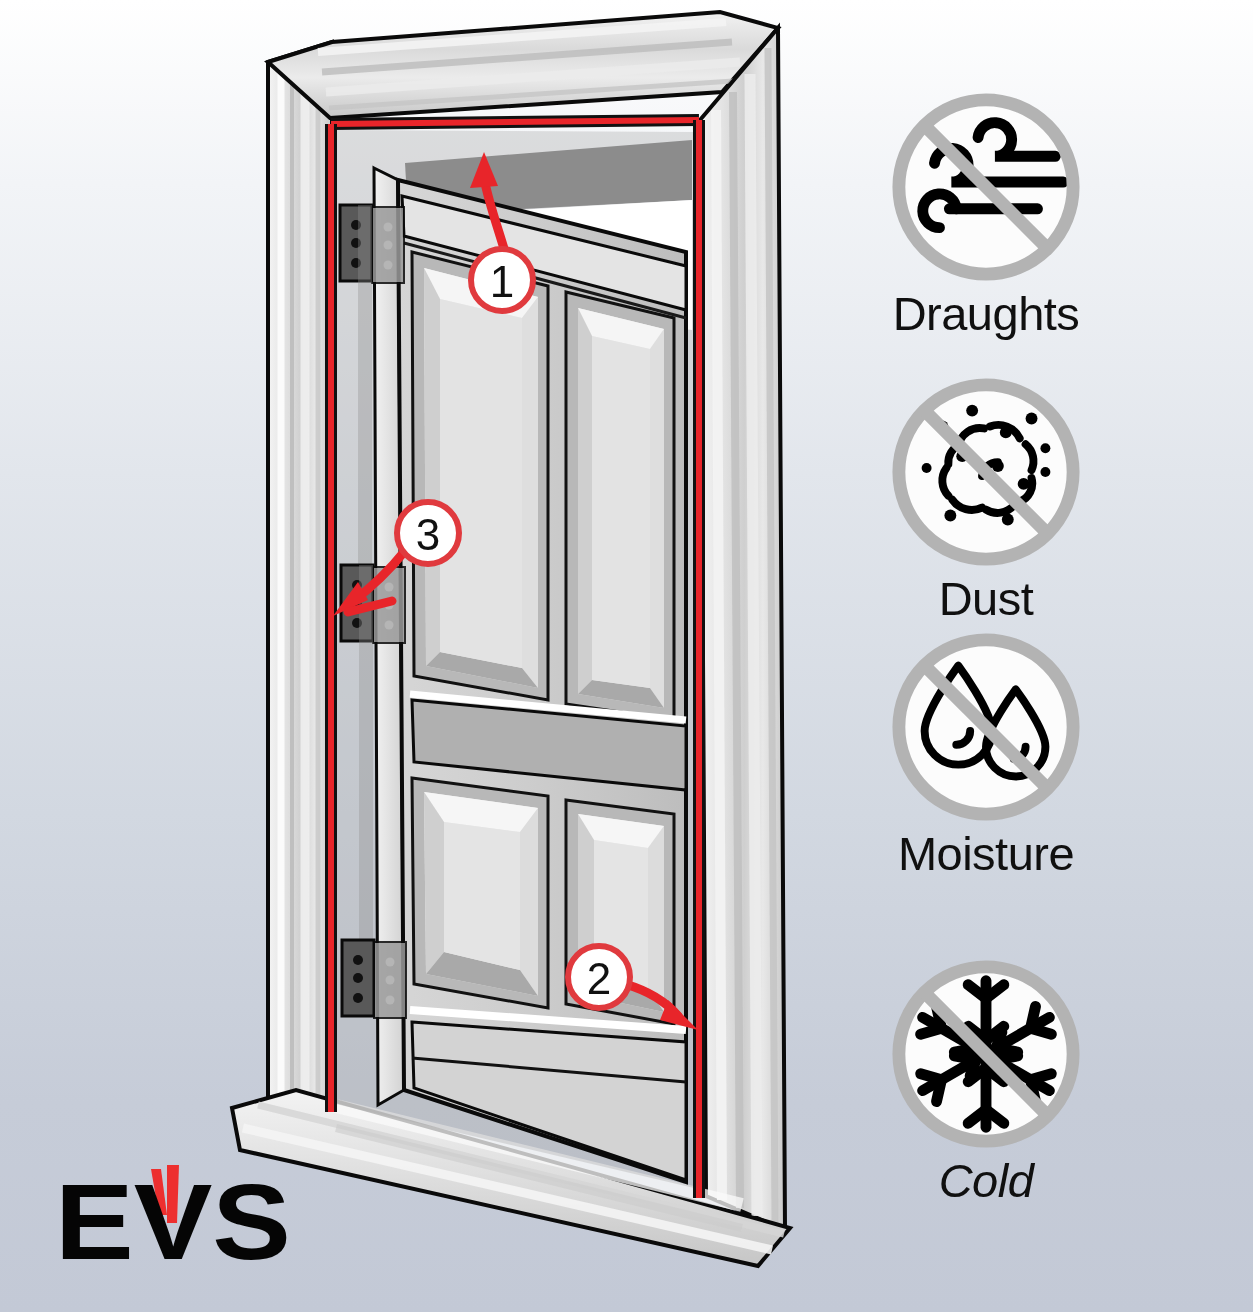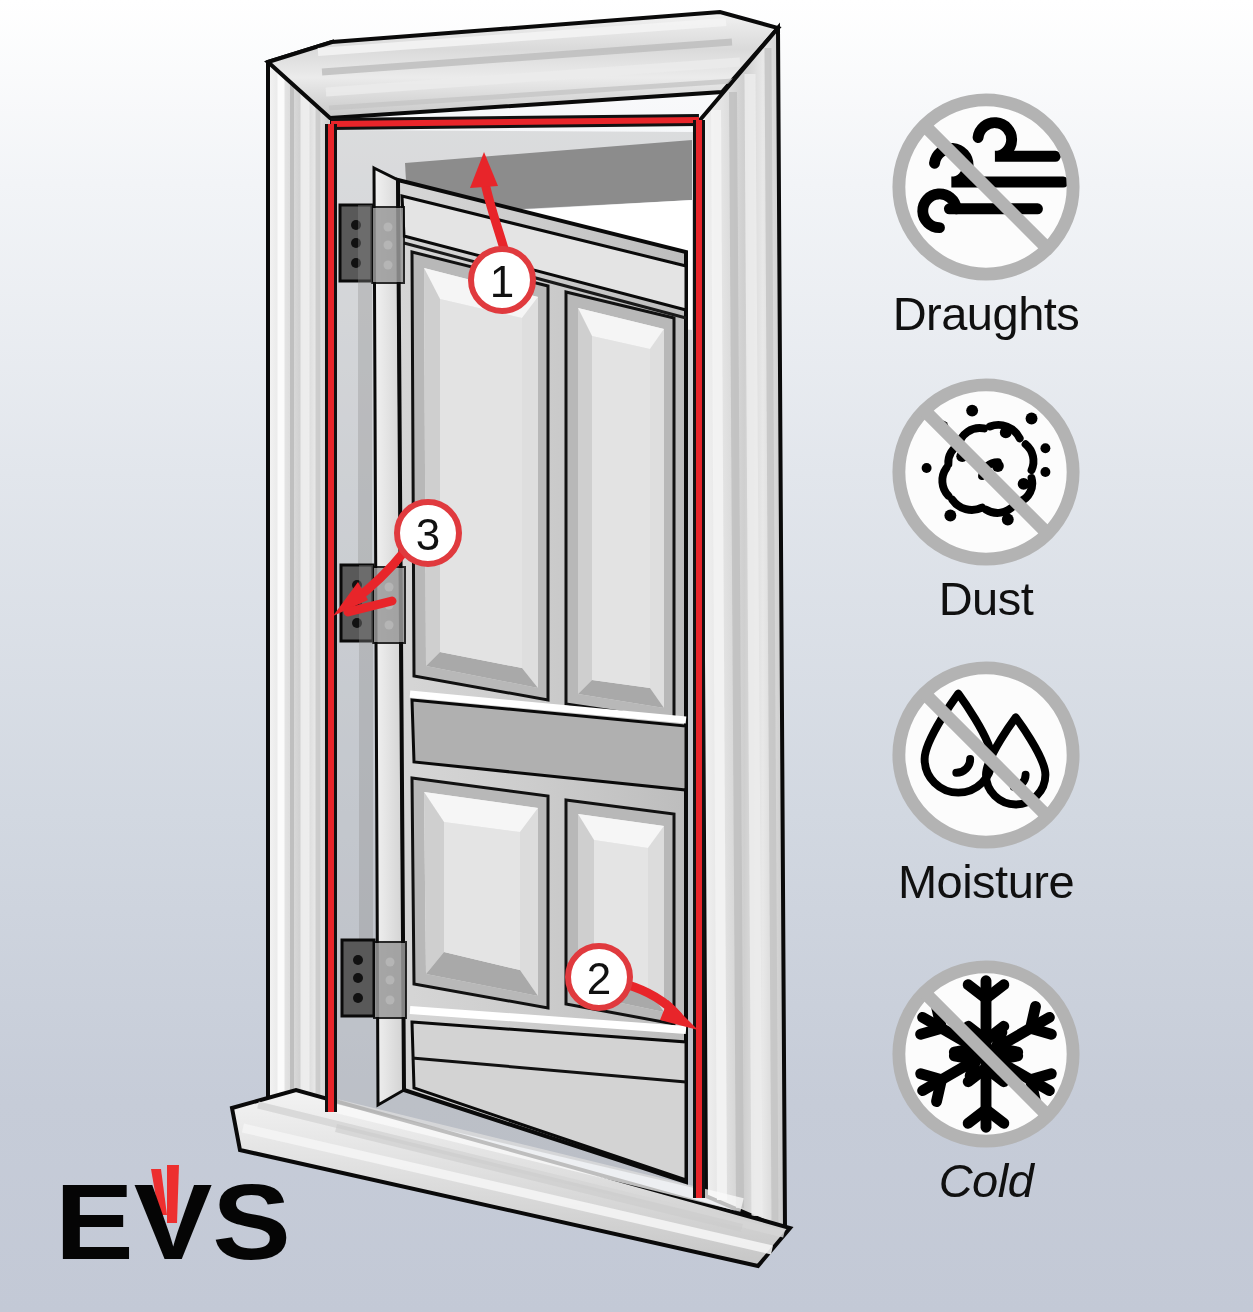--- a/index.html
+++ b/index.html
@@ -303,21 +303,21 @@
           <path d="M48 76 a17 17 0 1 1 17 19 L178 95"></path>
           <path d="M63 122 L152 122"></path>
           <path d="M70 122 a17 17 0 1 0 -17 19"></path>
         </g>
         <circle cx="100" cy="100" r="88" fill="none" stroke="#b3b3b3" stroke-width="13"></circle>
         <line x1="39" y1="39" x2="161" y2="161" stroke="#b3b3b3" stroke-width="13"></line>
       </svg>
       <div class="icon-label">Draughts</div>
     </div>
 
-    <div class="icon-block" style="top:568px;">
+    <div class="icon-block" style="top:540px;">
       <svg class="icon-badge" viewBox="0 0 200 200">
         <circle cx="100" cy="100" r="88" fill="#fcfcfc"></circle>
         <g fill="none" stroke="#000000" stroke-width="8" stroke-linecap="round" stroke-linejoin="round">
           <path d="M72 38 C72 38 38 84 38 104 a34 34 0 0 0 68 0 C106 84 72 38 72 38 Z"></path>
           <path d="M84 104 a14 14 0 0 1 -14 14"></path>
           <path d="M130 62 C130 62 100 102 100 120 a30 30 0 0 0 60 0 C160 102 130 62 130 62 Z"></path>
           <path d="M140 120 a12 12 0 0 1 -12 12"></path>
         </g>
         <circle cx="100" cy="100" r="88" fill="none" stroke="#b3b3b3" stroke-width="13"></circle>
         <line x1="39" y1="39" x2="161" y2="161" stroke="#b3b3b3" stroke-width="13"></line>

